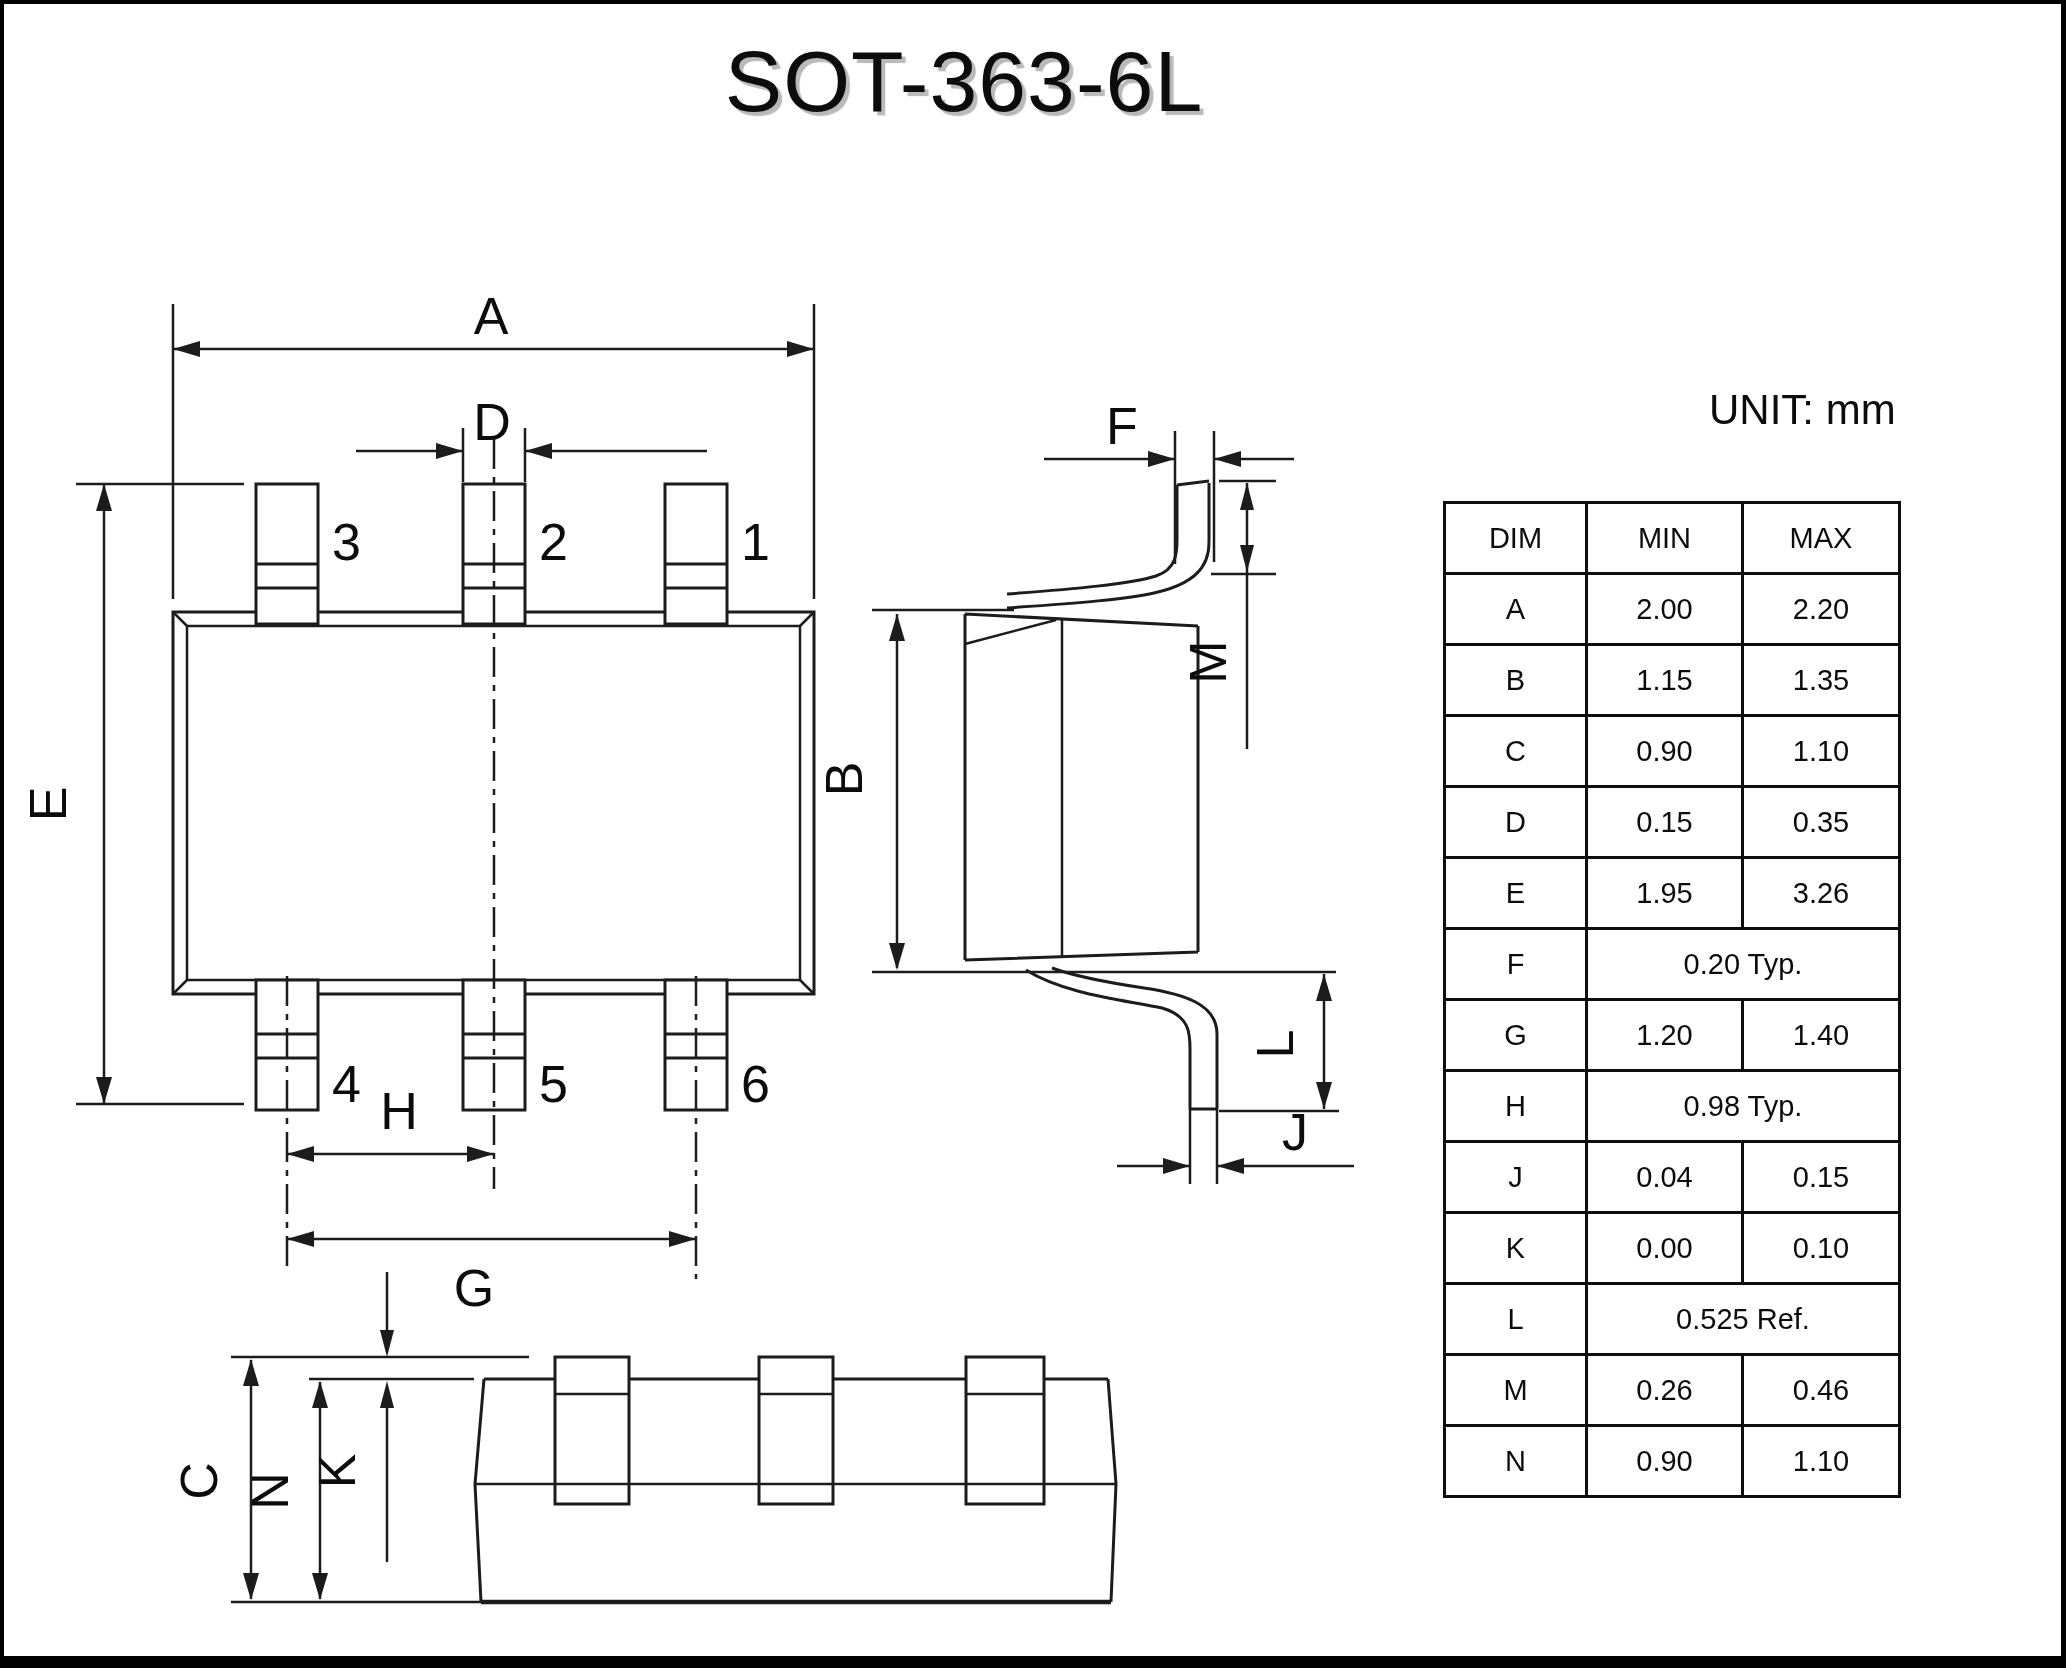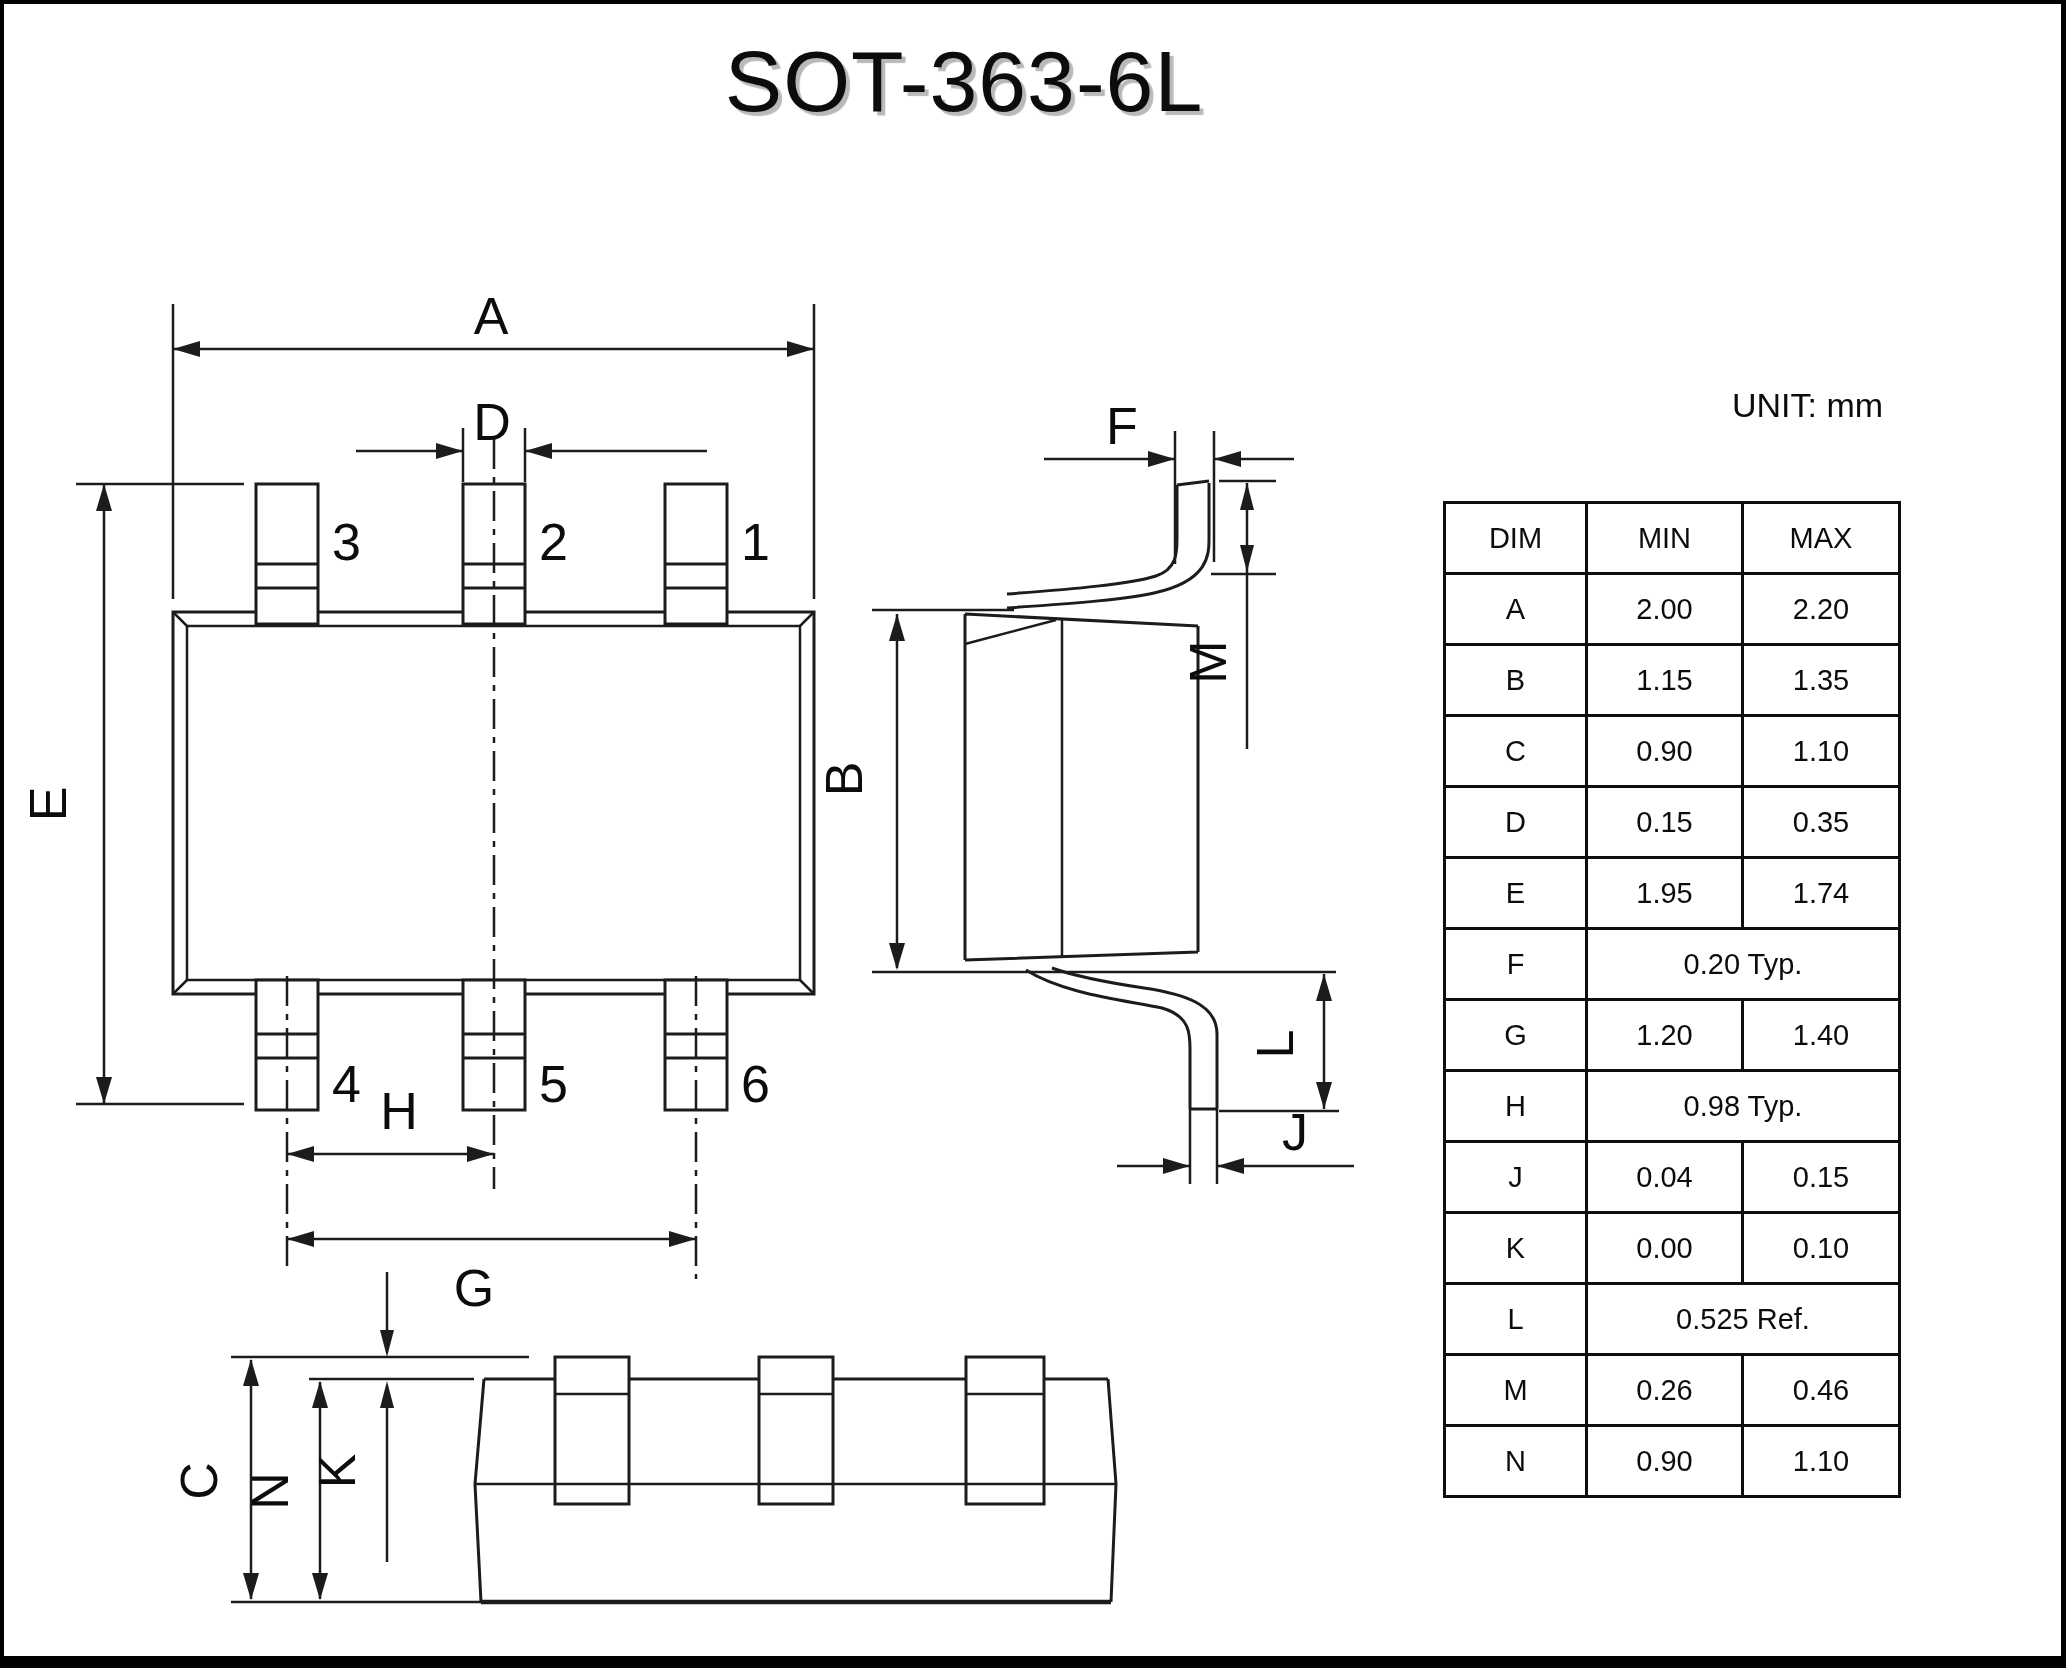--- a/index.html
+++ b/index.html
@@ -10,21 +10,21 @@
     border-top:4px solid #000;border-left:4px solid #000;
     border-right:5px solid #000;border-bottom:12px solid #000;padding-left:24px;
   }
   .title{
     position:absolute;left:0;top:28px;width:1920px;text-align:center;
     font-size:86px;letter-spacing:1px;color:#0c0c0c;
     text-shadow:4px 4px 1px #b9b9b9;
   }
   .unit{
     position:absolute;left:1705px;top:382px;width:260px;
-    font-size:34px;color:#0c0c0c;margin-left:23px;
+    font-size:42px;color:#0c0c0c;
   }
   svg{position:absolute;left:0;top:0;}
   
   table.dims{
     position:absolute;left:1439px;top:497px;border-collapse:collapse;
     table-layout:fixed;
   }
   table.dims th, table.dims td{
     border:3px solid #0e0e0e;text-align:center;vertical-align:middle;
     font-weight:normal;font-size:29px;padding:0;height:68px;color:#0c0c0c;
@@ -248,21 +248,21 @@
           <td>1.10</td>
         </tr>
         <tr>
           <td>D</td>
           <td>0.15</td>
           <td>0.35</td>
         </tr>
         <tr>
           <td>E</td>
           <td>1.95</td>
-          <td>1.74</td>
+          <td>3.26</td>
         </tr>
         <tr>
           <td>F</td>
           <td colspan="2">0.20 Typ.</td>
         </tr>
         <tr>
           <td>G</td>
           <td>1.20</td>
           <td>1.40</td>
         </tr>

